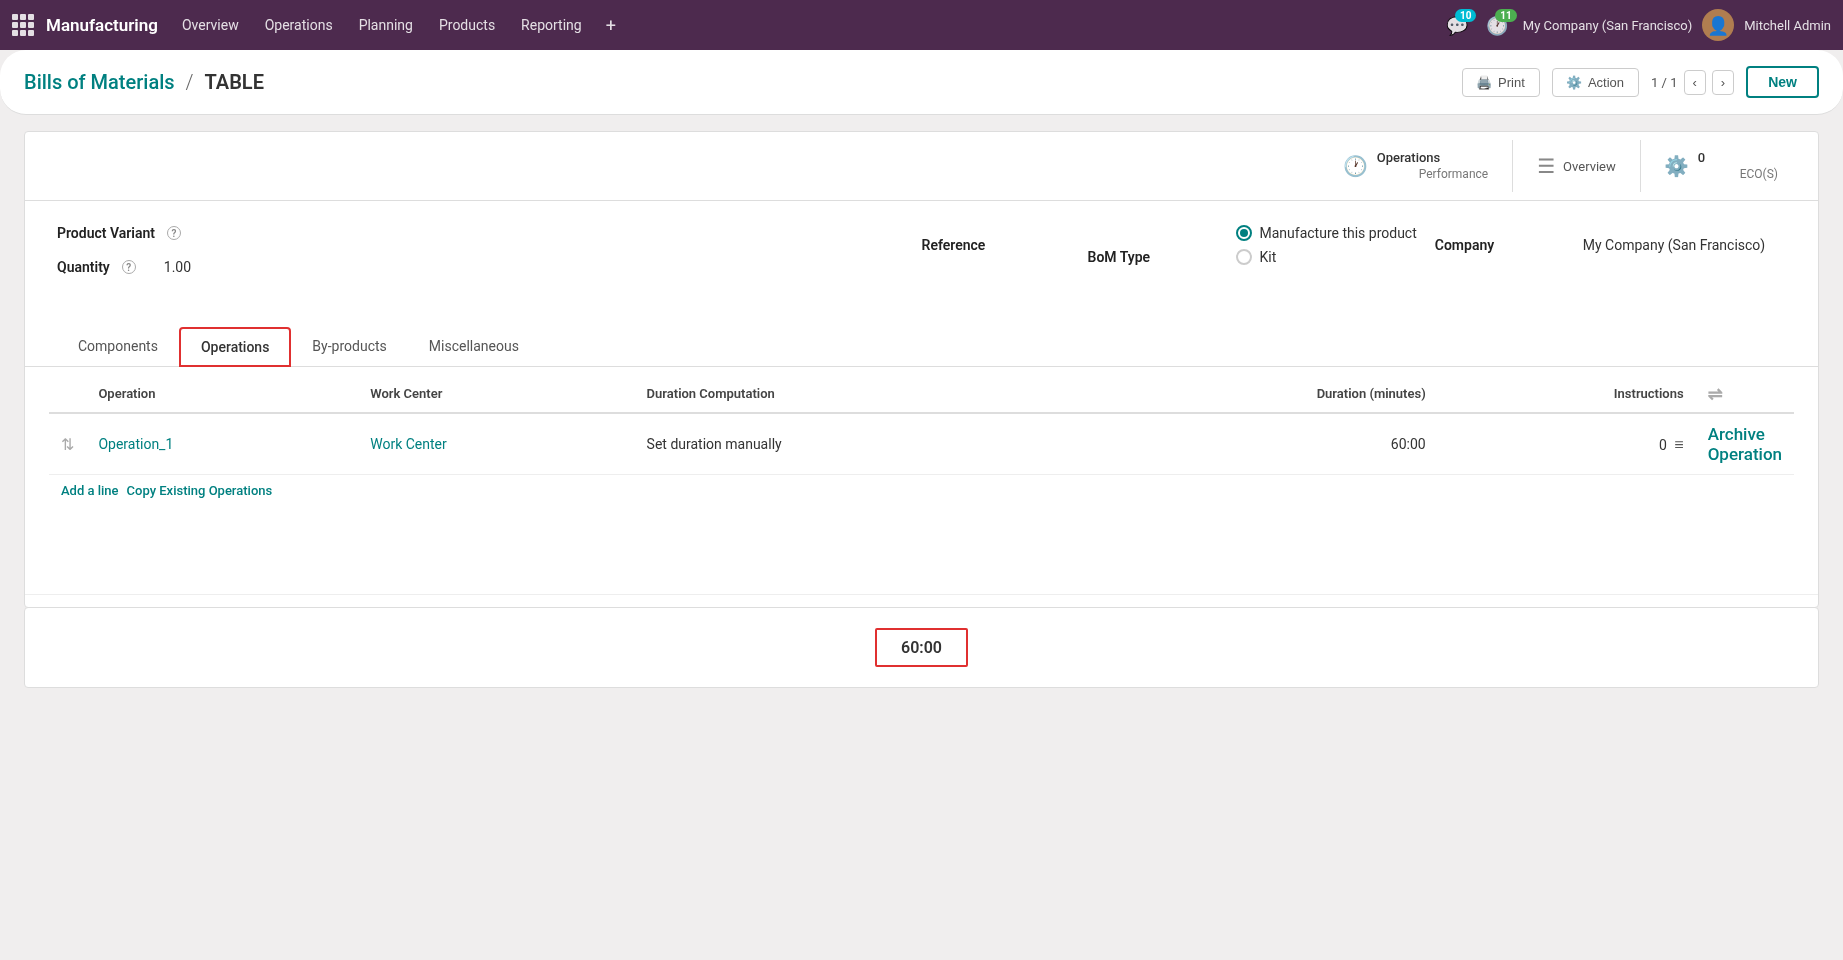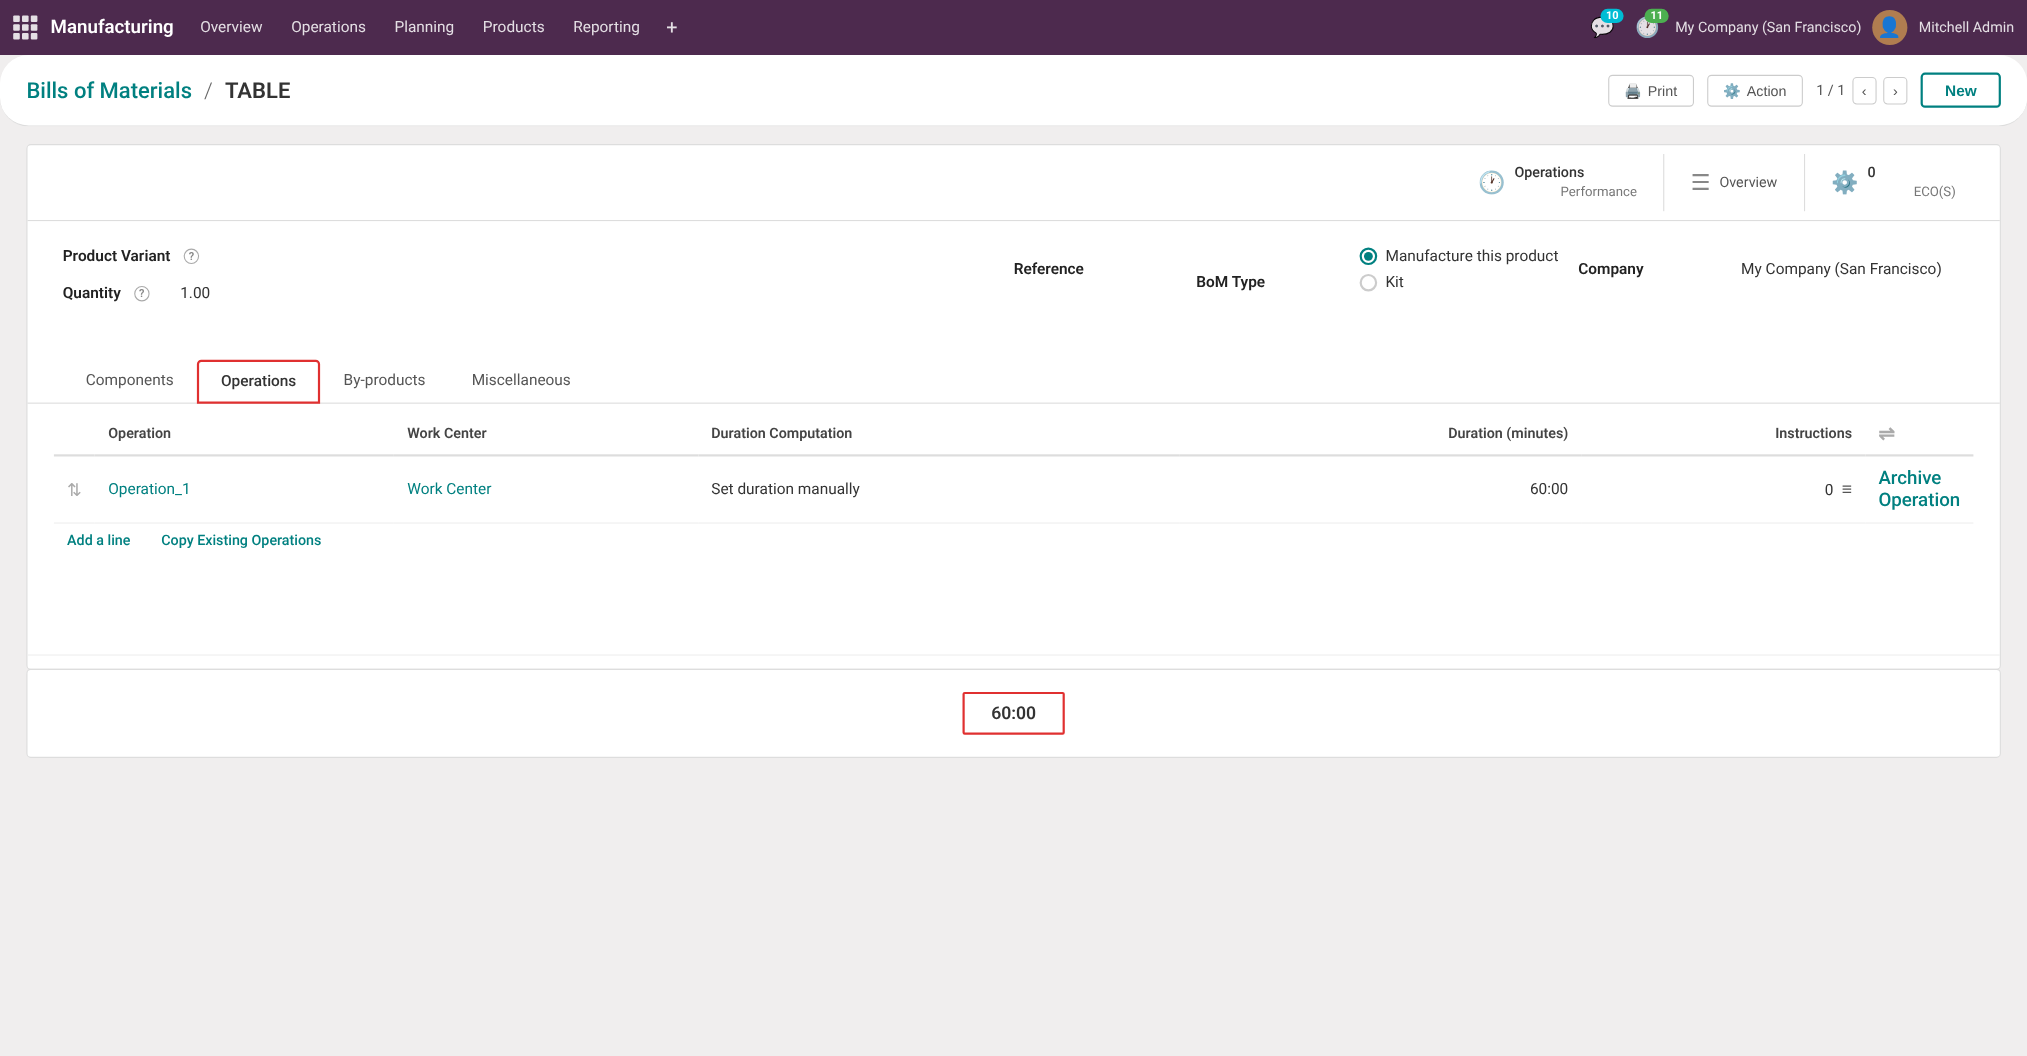--- a/index.html
+++ b/index.html
@@ -313,21 +313,21 @@
       border-bottom: 1px solid #eee;
       vertical-align: middle;
     }
     .ops-table th.right, .ops-table td.right { text-align: right; }
     .drag-handle { color: #aaa; cursor: grab; font-size: 16px; }
     .archive-link { color: #008080; cursor: pointer; font-size: 17px; font-weight: 500; }
     .list-icon { color: #555; font-size: 16px; }
     .settings-icon { color: #aaa; font-size: 18px; cursor: pointer; }
     .add-links {
       display: flex;
-      gap: 28px;
+      gap: 8px;
       padding: 8px 12px;
     }
     .add-link { color: #008080; cursor: pointer; font-size: 13px; font-weight: 500; }
 
     
     .footer-card {
       background: #fff;
       border: 1px solid #ddd;
       border-radius: 4px;
       margin-top: -1px;

